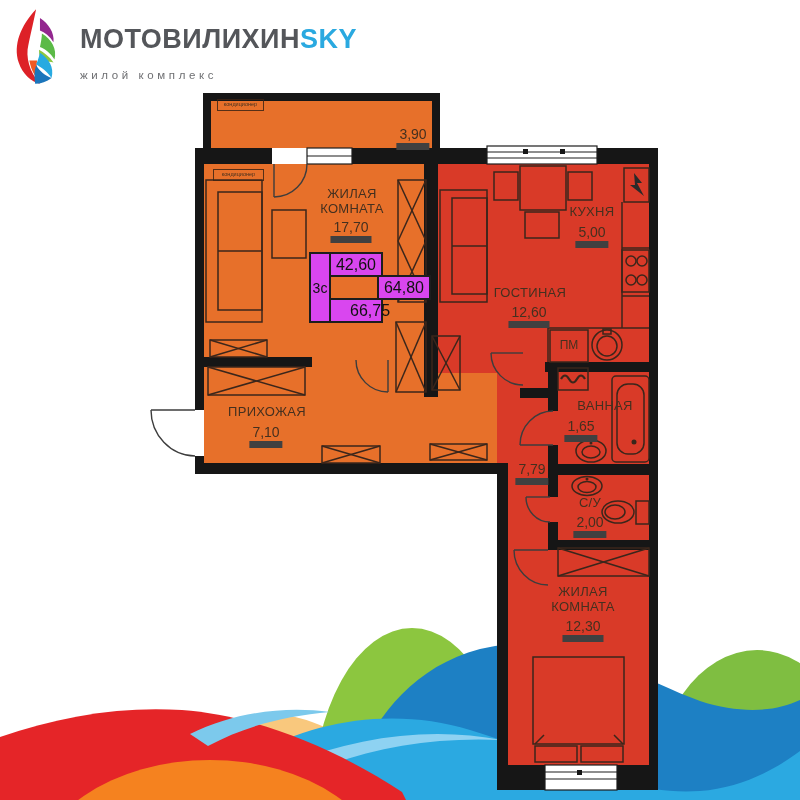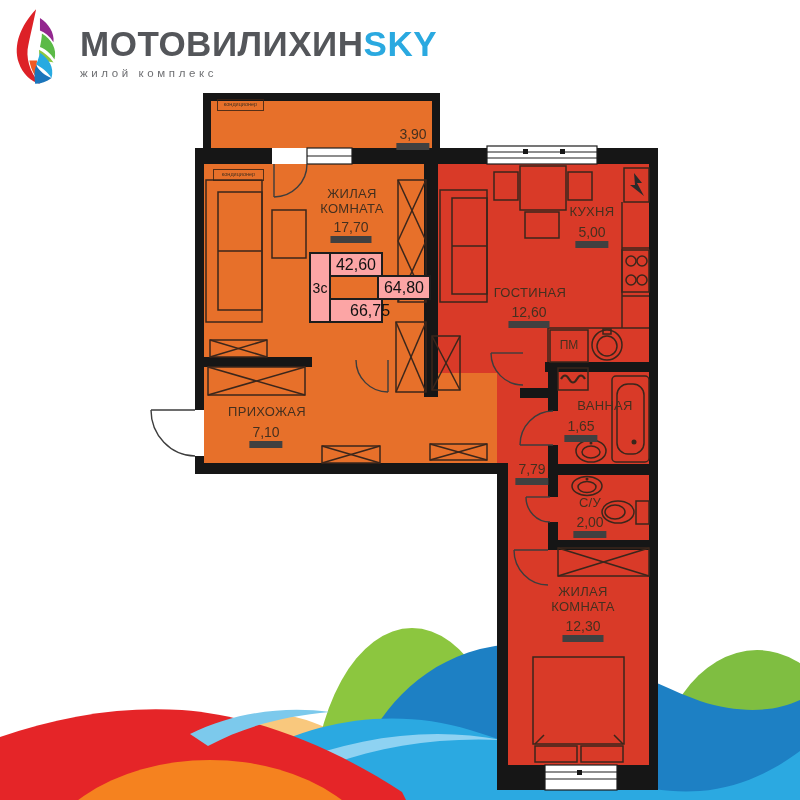--- a/index.html
+++ b/index.html
@@ -2,34 +2,34 @@
 <html><head>
 <meta charset="utf-8">
 <style>
   html,body{margin:0;padding:0;background:#fff;}
   .screen{position:relative;width:800px;height:800px;background:#ffffff;overflow:hidden;
           font-family:"Liberation Sans","DejaVu Sans",sans-serif;}
   svg{display:block;}
   
   .logo{position:absolute;left:10px;top:6px;display:flex;align-items:flex-start;}
   .logo-text{margin-left:12px;margin-top:20px;}
-  .brand{font-size:35px;font-weight:bold;letter-spacing:.5px;color:#54565a;line-height:1;}
+  .brand{font-size:27px;font-weight:bold;letter-spacing:.5px;color:#54565a;line-height:1;}
   .brand .sky{color:#2aa9e0;}
-  .brand-sub{margin-top:6px;font-size:11.5px;letter-spacing:3.6px;color:#6e6f72;}
+  .brand-sub{margin-top:16px;font-size:11.5px;letter-spacing:3.6px;color:#6e6f72;}
   
   .lbl{position:absolute;transform:translateX(-50%);white-space:nowrap;text-align:center;
        color:#45301f;z-index:6;}
   .name{font-size:13px;letter-spacing:.3px;}
   .num{font-size:14px;}
   .area{display:inline-block;border-bottom:7px solid #404040;padding:0 3px 1px;}
   .pm{font-size:12px;}
   .acbox{position:absolute;border:1px solid rgba(60,35,20,.85);color:#45301f;
          font-size:5.5px;line-height:9px;text-align:center;overflow:hidden;z-index:6;}
   
-  .tcell{position:absolute;background:#fca5a5;border:2px solid #1d1d1d;box-sizing:border-box;
+  .tcell{position:absolute;background:#d946ef;border:2px solid #1d1d1d;box-sizing:border-box;
          display:flex;align-items:center;justify-content:center;color:#111;z-index:7;}
   .ttype{font-size:14px;}
   .tnum{font-size:16px;}
   .layer{position:absolute;left:0;top:0;}
 </style>
 </head>
 <body>
 
 <div class="screen">
 

